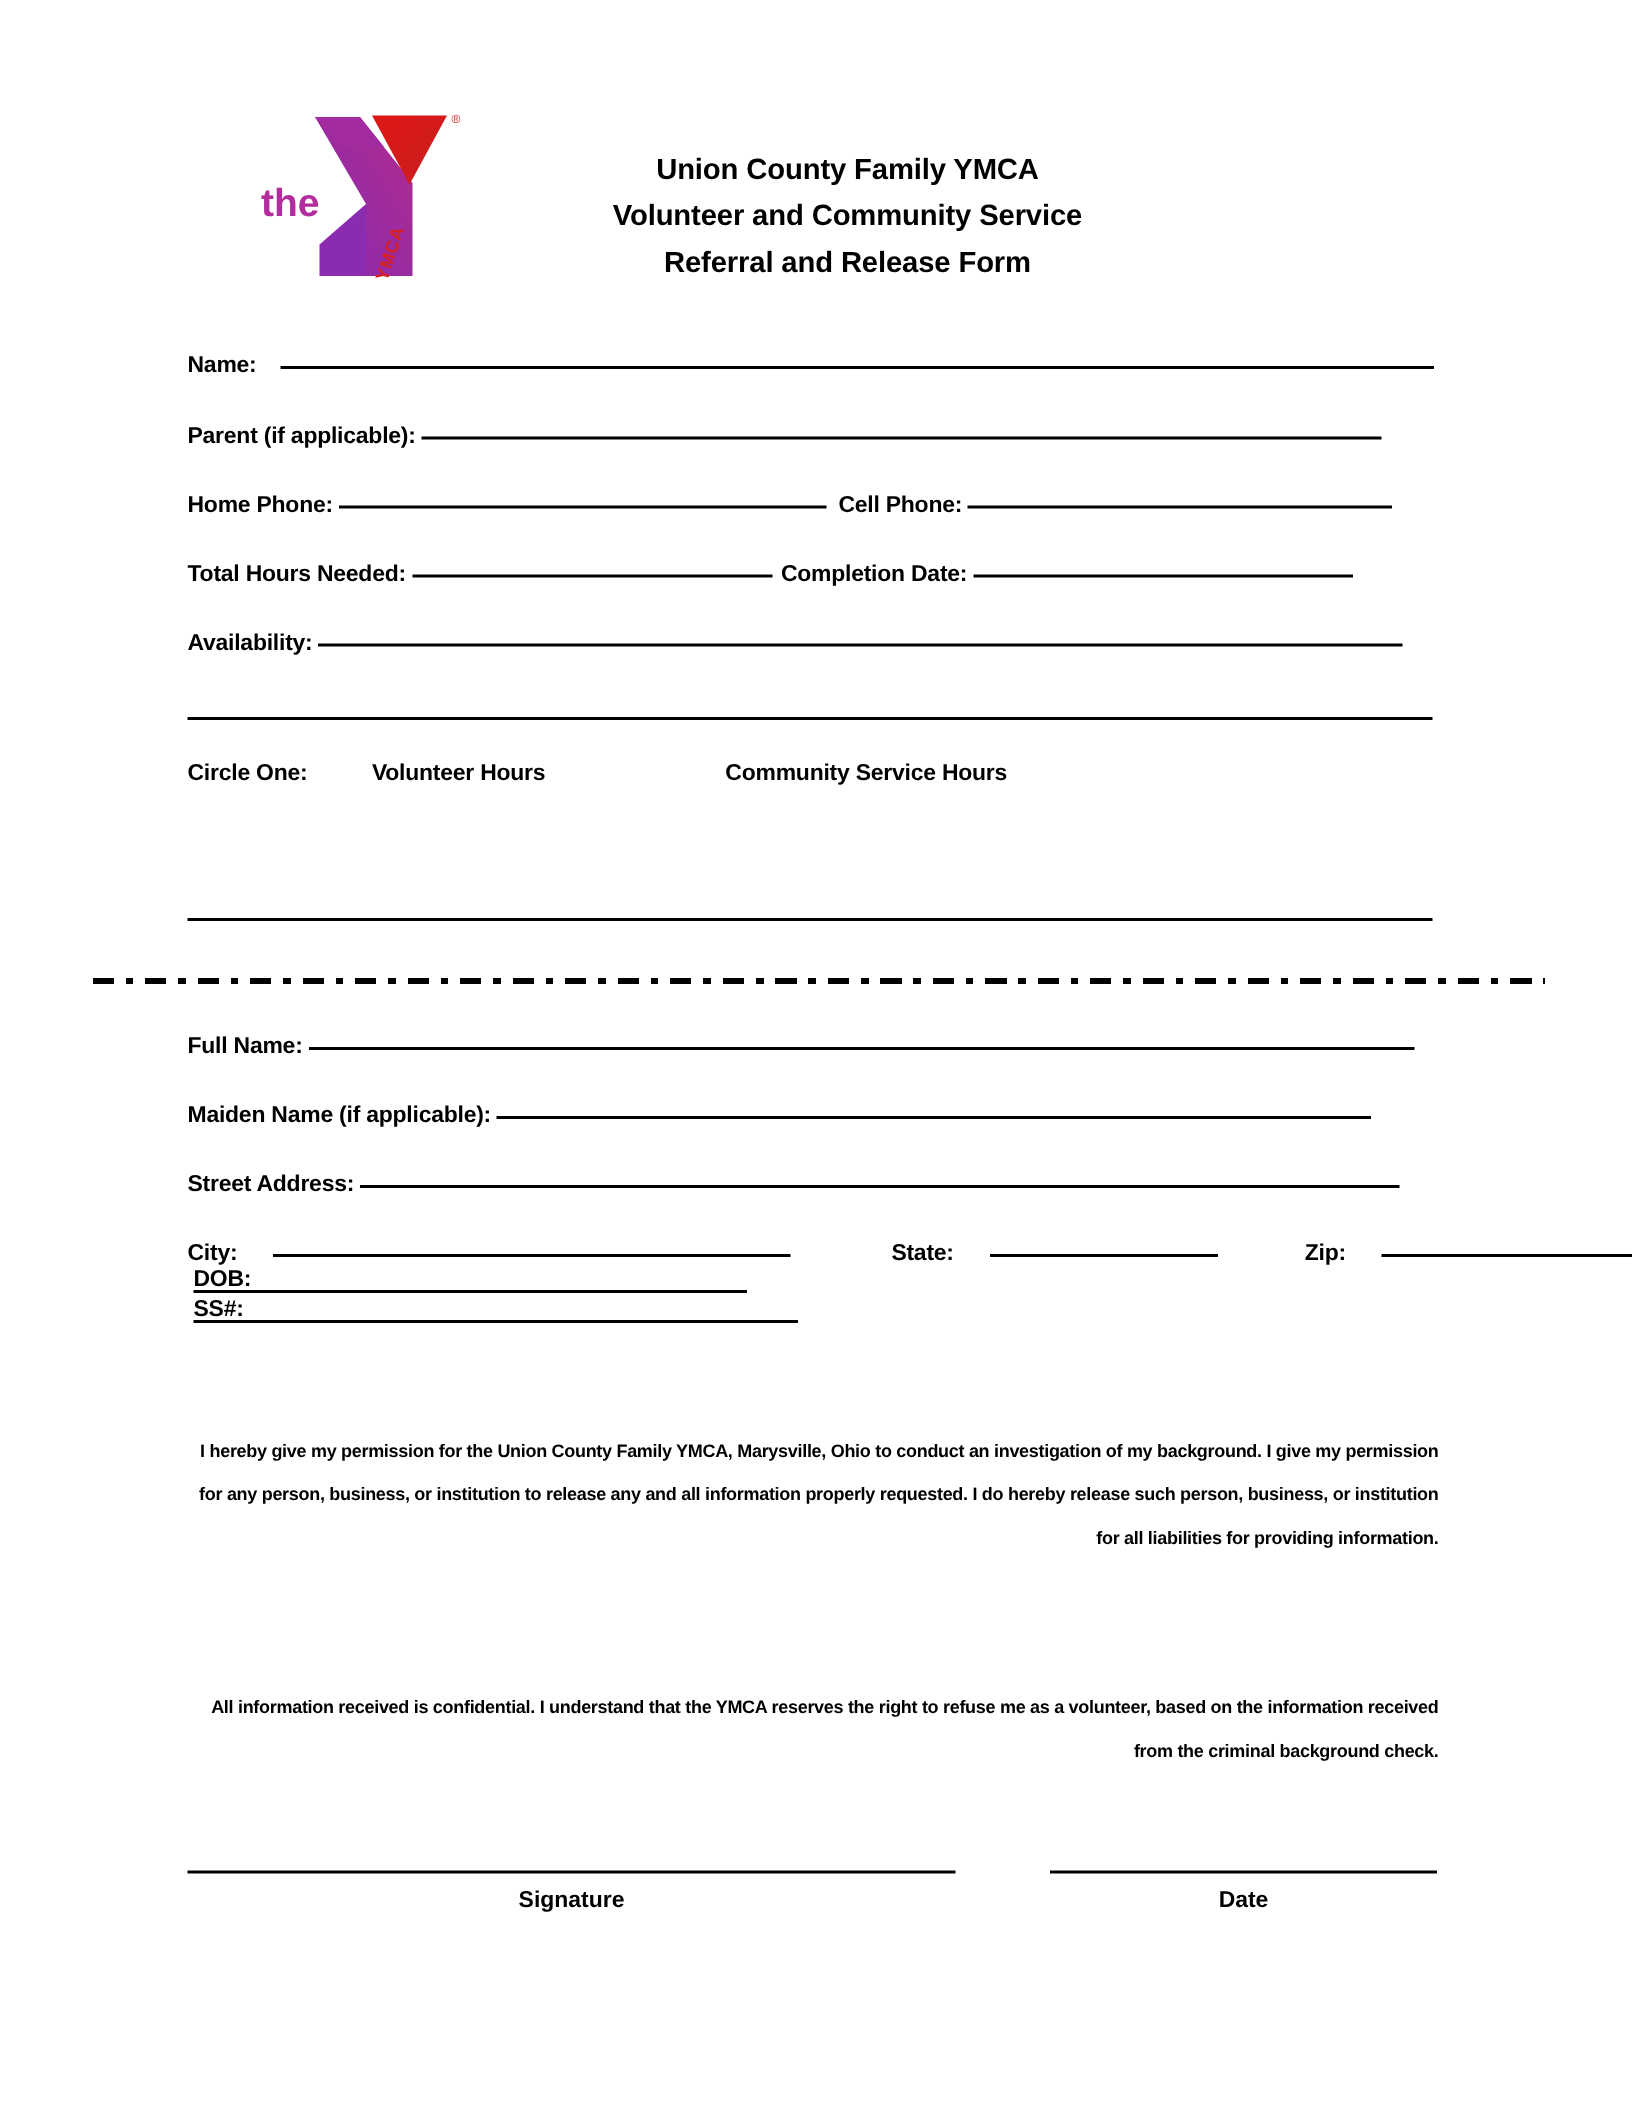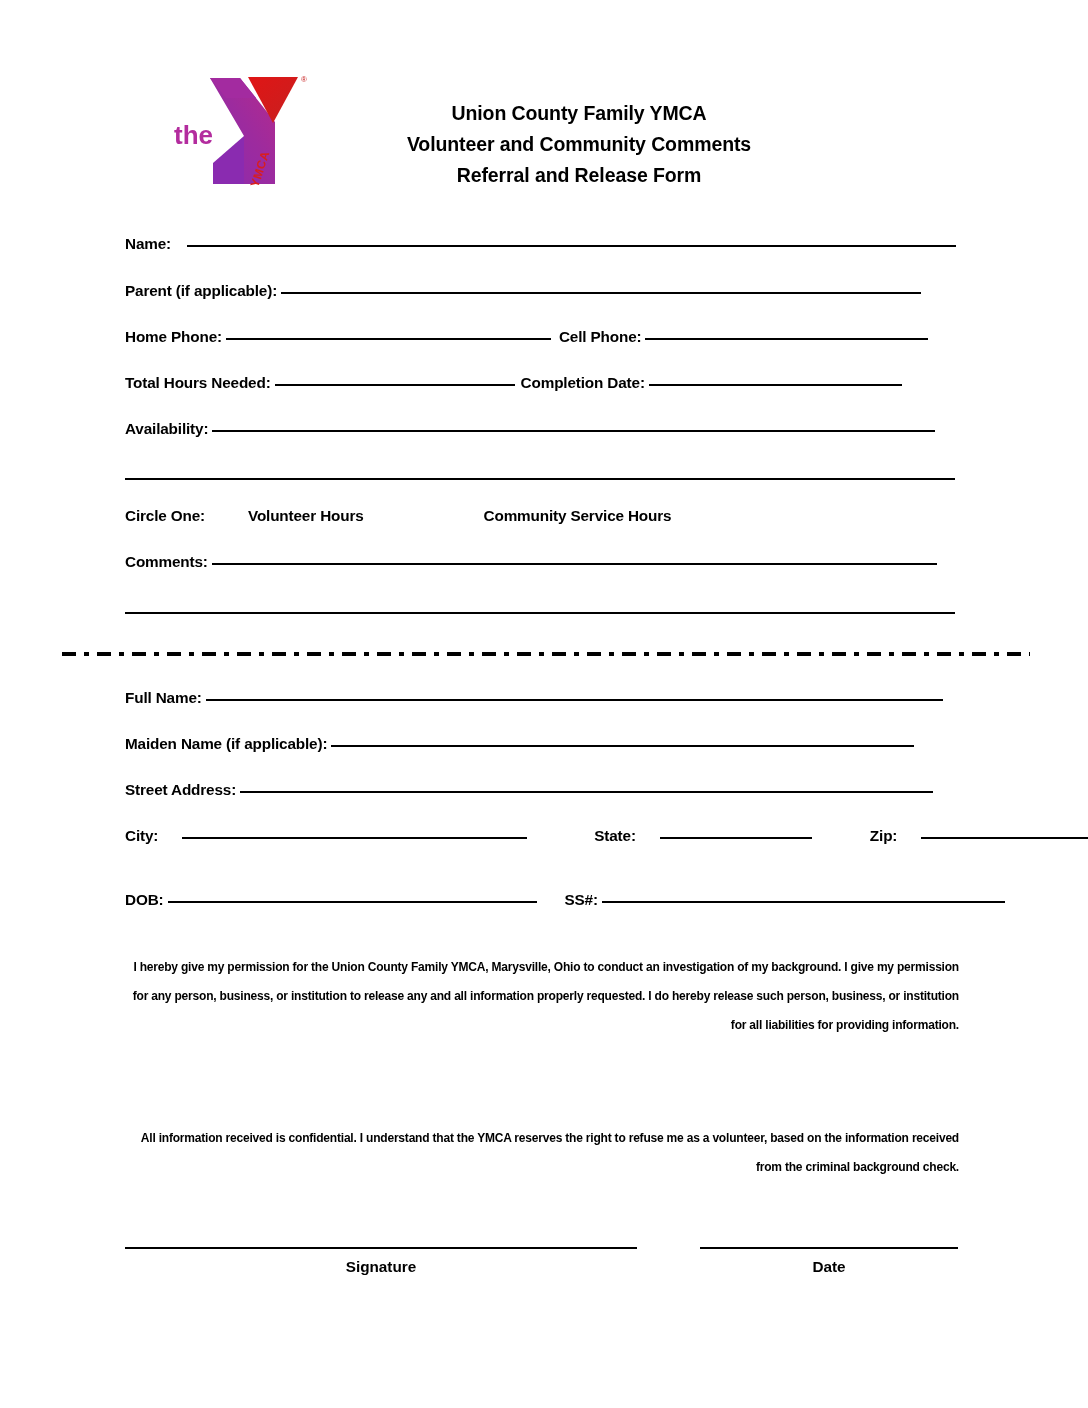--- a/index.html
+++ b/index.html
@@ -34,21 +34,21 @@
     position: absolute;
     left: 172px;
     top: 4px;
     width: 140px;
     height: 130px;
   }
   .logo svg { display: block; }
 
   .title-block {
     position: absolute;
-    left: 344px;
+    left: 330px;
     top: 36px;
     width: 470px;
     text-align: center;
   }
   .title-line {
     font-size: 19.5px;
     font-weight: bold;
     line-height: 31px;
     letter-spacing: -0.1px;
     white-space: nowrap;
@@ -167,21 +167,21 @@
         <text x="129" y="16" font-family="'Liberation Sans', sans-serif" font-size="8" fill="#C72020">®</text>
 
         <text x="2" y="78" font-family="'Liberation Sans', sans-serif" font-size="26" font-weight="bold" fill="#B32C9E">the</text>
 
         <text transform="translate(86,122) rotate(-72)" font-family="'Liberation Sans', sans-serif" font-size="12" font-weight="bold" fill="#D81E1E" letter-spacing="0.5">YMCA</text>
       </svg>
     </div>
 
     <div class="title-block">
       <div class="title-line">Union County Family YMCA</div>
-      <div class="title-line">Volunteer and Community Comments</div>
+      <div class="title-line">Volunteer and Community Service</div>
       <div class="title-line">Referral and Release Form</div>
     </div>
   </div>
 
   <div class="form">
 
     <div class="row" style="top:235px;gap:12px;">
       <span class="lbl">Name:</span>
       <span class="rule" style="width:769px;"></span>
     </div>
@@ -215,24 +215,20 @@
     <div class="standalone-rule" style="left:125px; top:478px; width:830px;"></div>
 
     <div class="row" style="top:507px;justify-content:center;">
       <span class="lbl">Circle One:</span>
       <span class="gap" style="width:43px;"></span>
       <span class="lbl">Volunteer Hours</span>
       <span class="gap" style="width:120px;"></span>
       <span class="lbl">Community Service Hours</span>
     </div>
 
-    <div class="row" style="top:553px;">
-      <span class="lbl">Comments:</span>
-      <span class="rule" style="width:725px;"></span>
-    </div>
 
     <div class="standalone-rule" style="left:125px; top:612px; width:830px;"></div>
 
     <div class="divider"></div>
 
     <div class="row" style="top:689px;">
       <span class="lbl">Full Name:</span>
       <span class="rule" style="width:737px;"></span>
     </div>
 
@@ -250,21 +246,21 @@
       <span class="lbl">City:</span>
       <span class="rule" style="width:345px;"></span>
       <span class="gap" style="width:27px;"></span>
       <span class="lbl">State:</span>
       <span class="rule" style="width:152px;"></span>
       <span class="gap" style="width:18px;"></span>
       <span class="lbl">Zip:</span>
       <span class="rule" style="width:170px;"></span>
     </div>
 
-    <div class="row" style="top:891px;">
+    <div class="row" style="top:844px;flex-direction:column;">
       <span class="lbl">DOB:</span>
       <span class="rule" style="width:369px;"></span>
       <span class="gap" style="width:28px;"></span>
       <span class="lbl">SS#:</span>
       <span class="rule" style="width:403px;"></span>
     </div>
 
     <div class="para" style="top:953px;">I hereby give my permission for the Union County Family YMCA, Marysville, Ohio to conduct an investigation of my background. I give my permission for any person, business, or institution to release any and all information properly requested. I do hereby release such person, business, or institution for all liabilities for providing information.</div>
 
     <div class="para" style="top:1124px;">All information received is confidential. I understand that the YMCA reserves the right to refuse me as a volunteer, based on the information received from the criminal background check.</div>

